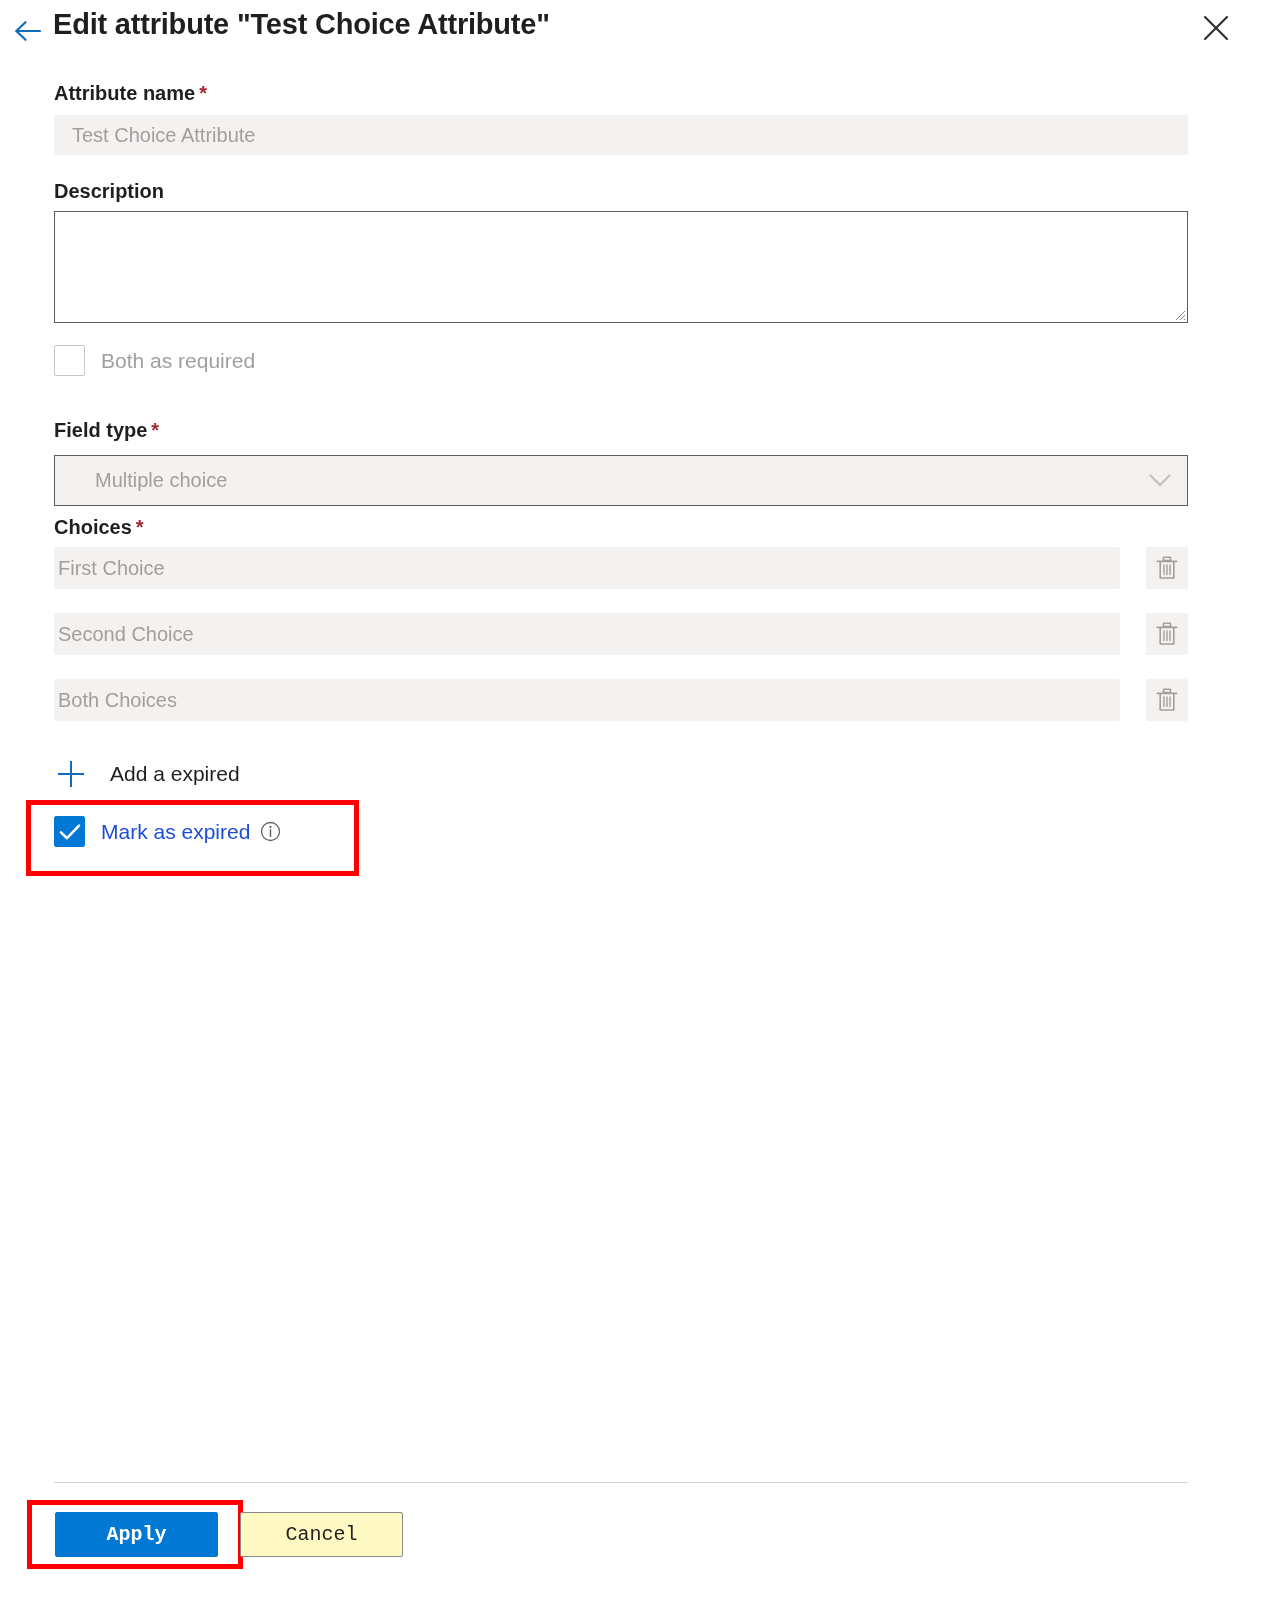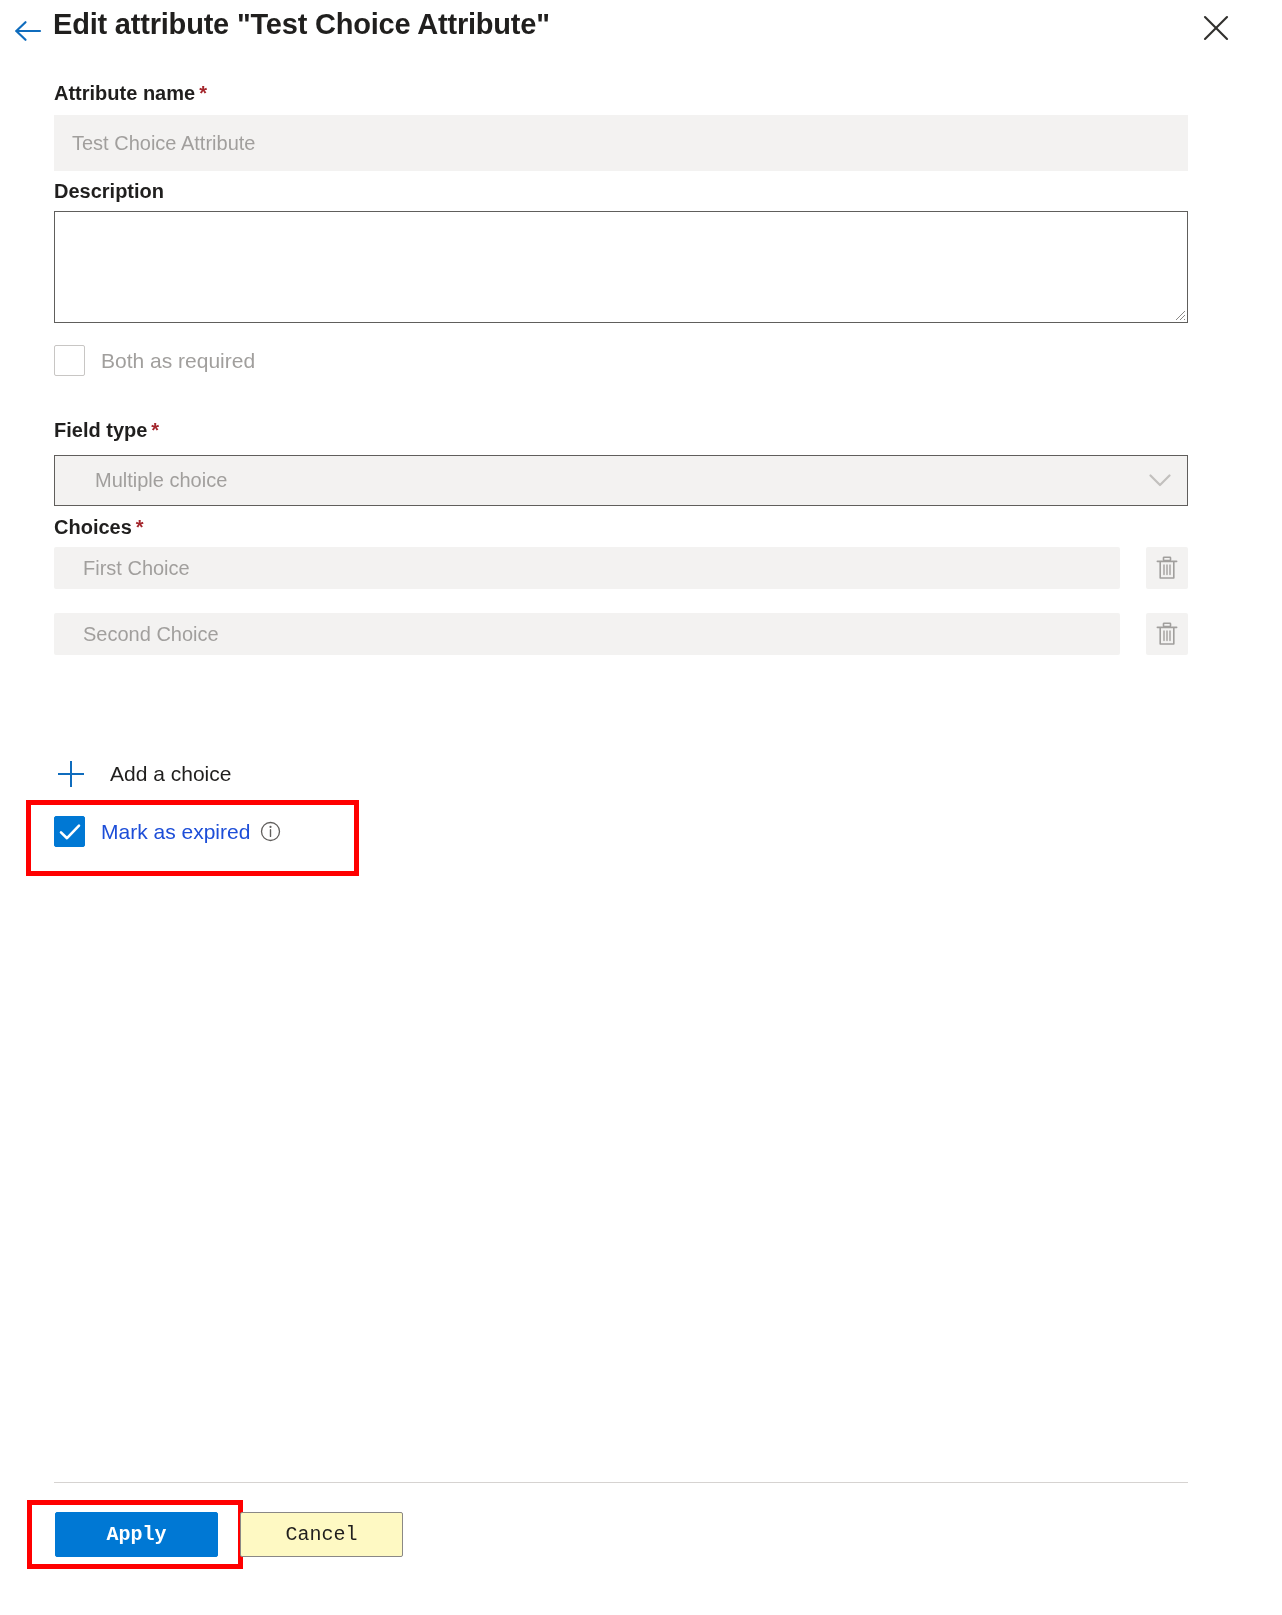--- a/index.html
+++ b/index.html
@@ -186,21 +186,21 @@
     left: 0;
     top: 0;
     width: 1066px;
     height: 42px;
     box-sizing: border-box;
     background: #f3f2f1;
     border: none;
     border-radius: 2px;
     display: flex;
     align-items: center;
-    padding-left: 29px;
+    padding-left: 4px;
     font-size: 20px;
     color: #a19f9d;
     white-space: nowrap;
   }
   .delete-btn {
     position: absolute;
     right: 0;
     top: 0;
     width: 42px;
     height: 42px;
@@ -304,21 +304,21 @@
       <svg width="28" height="28" viewBox="0 0 28 28" aria-hidden="true">
         <line x1="3" y1="3" x2="25" y2="25" stroke="#302f2d" stroke-width="2.1" stroke-linecap="round"></line>
         <line x1="25" y1="3" x2="3" y2="25" stroke="#302f2d" stroke-width="2.1" stroke-linecap="round"></line>
       </svg>
     </div>
   </div>
 
   <div class="field-label" style="left:54px; top:82px;">
     <span>Attribute name</span><span class="req-star">*</span>
   </div>
-  <div class="input-disabled" style="left:54px; top:115px; width:1134px; height:56px;">
+  <div class="input-disabled" style="left:54px; top:115px; width:1134px; height:40px;">
     <span>Test Choice Attribute</span>
   </div>
 
   <div class="field-label" style="left:54px; top:180px;">
     <span>Description</span>
   </div>
   <div class="textarea-box" style="left:54px; top:211px; width:1134px; height:112px;">
     <span style="display:block;padding:8px 12px;font-size:20px;color:#201f1e;"></span>
     <svg class="resize-grip" viewBox="0 0 12 12">
       <line x1="11" y1="2" x2="2" y2="11" stroke="#8a8886" stroke-width="1"></line>
@@ -373,29 +373,44 @@
         <rect x="7.5" y="1.2" width="7" height="3.4" rx="0.6" fill="none" stroke="#a19f9d" stroke-width="1.6"></rect>
         <line x1="1.4" y1="5.3" x2="20.6" y2="5.3" stroke="#a19f9d" stroke-width="1.7" stroke-linecap="round"></line>
         <path d="M4.2 5.6 L4.2 22 L17.8 22 L17.8 5.6" fill="none" stroke="#a19f9d" stroke-width="1.6" stroke-linejoin="round"></path>
         <line x1="8" y1="9" x2="8" y2="18.5" stroke="#a19f9d" stroke-width="1.4" stroke-linecap="round"></line>
         <line x1="11" y1="9" x2="11" y2="18.5" stroke="#a19f9d" stroke-width="1.4" stroke-linecap="round"></line>
         <line x1="14" y1="9" x2="14" y2="18.5" stroke="#a19f9d" stroke-width="1.4" stroke-linecap="round"></line>
       </svg>
     </div>
   </div>
 
+  <div class="choice-row" style="top:679px;">
+    <div class="choice-input">
+      <span>Both Choices</span>
+    </div>
+    <div class="delete-btn">
+      <svg width="22" height="24" viewBox="0 0 22 24" aria-hidden="true">
+        <rect x="7.5" y="1.2" width="7" height="3.4" rx="0.6" fill="none" stroke="#a19f9d" stroke-width="1.6"></rect>
+        <line x1="1.4" y1="5.3" x2="20.6" y2="5.3" stroke="#a19f9d" stroke-width="1.7" stroke-linecap="round"></line>
+        <path d="M4.2 5.6 L4.2 22 L17.8 22 L17.8 5.6" fill="none" stroke="#a19f9d" stroke-width="1.6" stroke-linejoin="round"></path>
+        <line x1="8" y1="9" x2="8" y2="18.5" stroke="#a19f9d" stroke-width="1.4" stroke-linecap="round"></line>
+        <line x1="11" y1="9" x2="11" y2="18.5" stroke="#a19f9d" stroke-width="1.4" stroke-linecap="round"></line>
+        <line x1="14" y1="9" x2="14" y2="18.5" stroke="#a19f9d" stroke-width="1.4" stroke-linecap="round"></line>
+      </svg>
+    </div>
+  </div>
 
   <div class="add-choice">
     <span class="add-plus">
       <svg width="32" height="32" viewBox="0 0 32 32" aria-hidden="true">
         <line x1="16" y1="3" x2="16" y2="29" stroke="#0f6cbd" stroke-width="2"></line>
         <line x1="3" y1="16" x2="29" y2="16" stroke="#0f6cbd" stroke-width="2"></line>
       </svg>
     </span>
-    <span class="add-text">Add a choice</span>
+    <span class="add-text">Add a expired</span>
   </div>
 
   <div class="cb-row" style="left:54px; top:816px;">
     <span class="cb-box checked">
       <svg width="22" height="18" viewBox="0 0 22 18" aria-hidden="true">
         <path d="M2 9.4 L8 15.2 L20 2.6" fill="none" stroke="#ffffff" stroke-width="2.6" stroke-linecap="round" stroke-linejoin="round"></path>
       </svg>
     </span>
     <span class="cb-label on">Mark as expired</span>
     <span class="info-icon">

